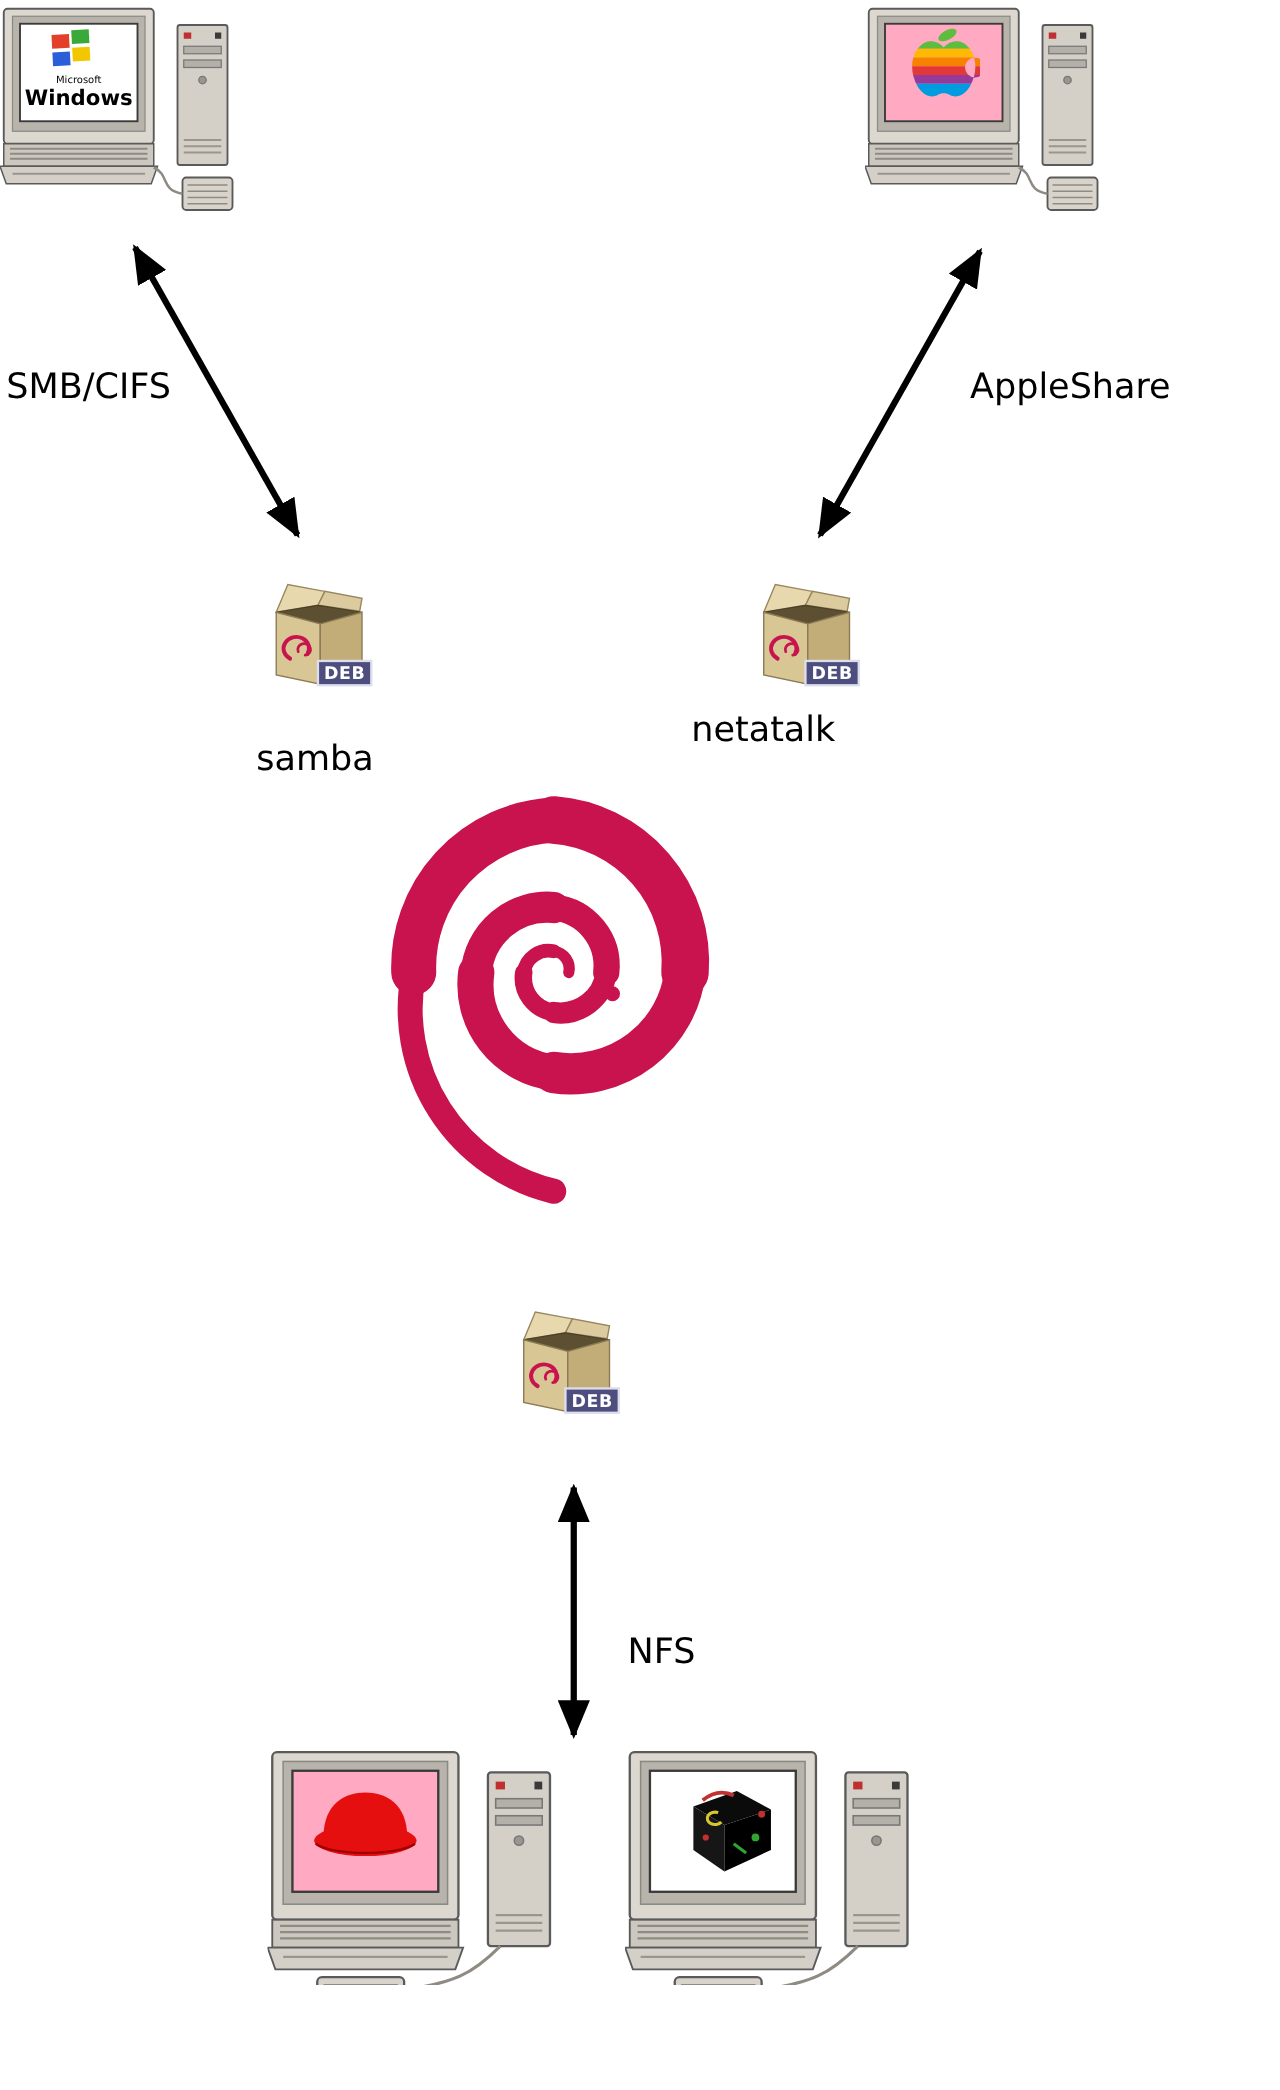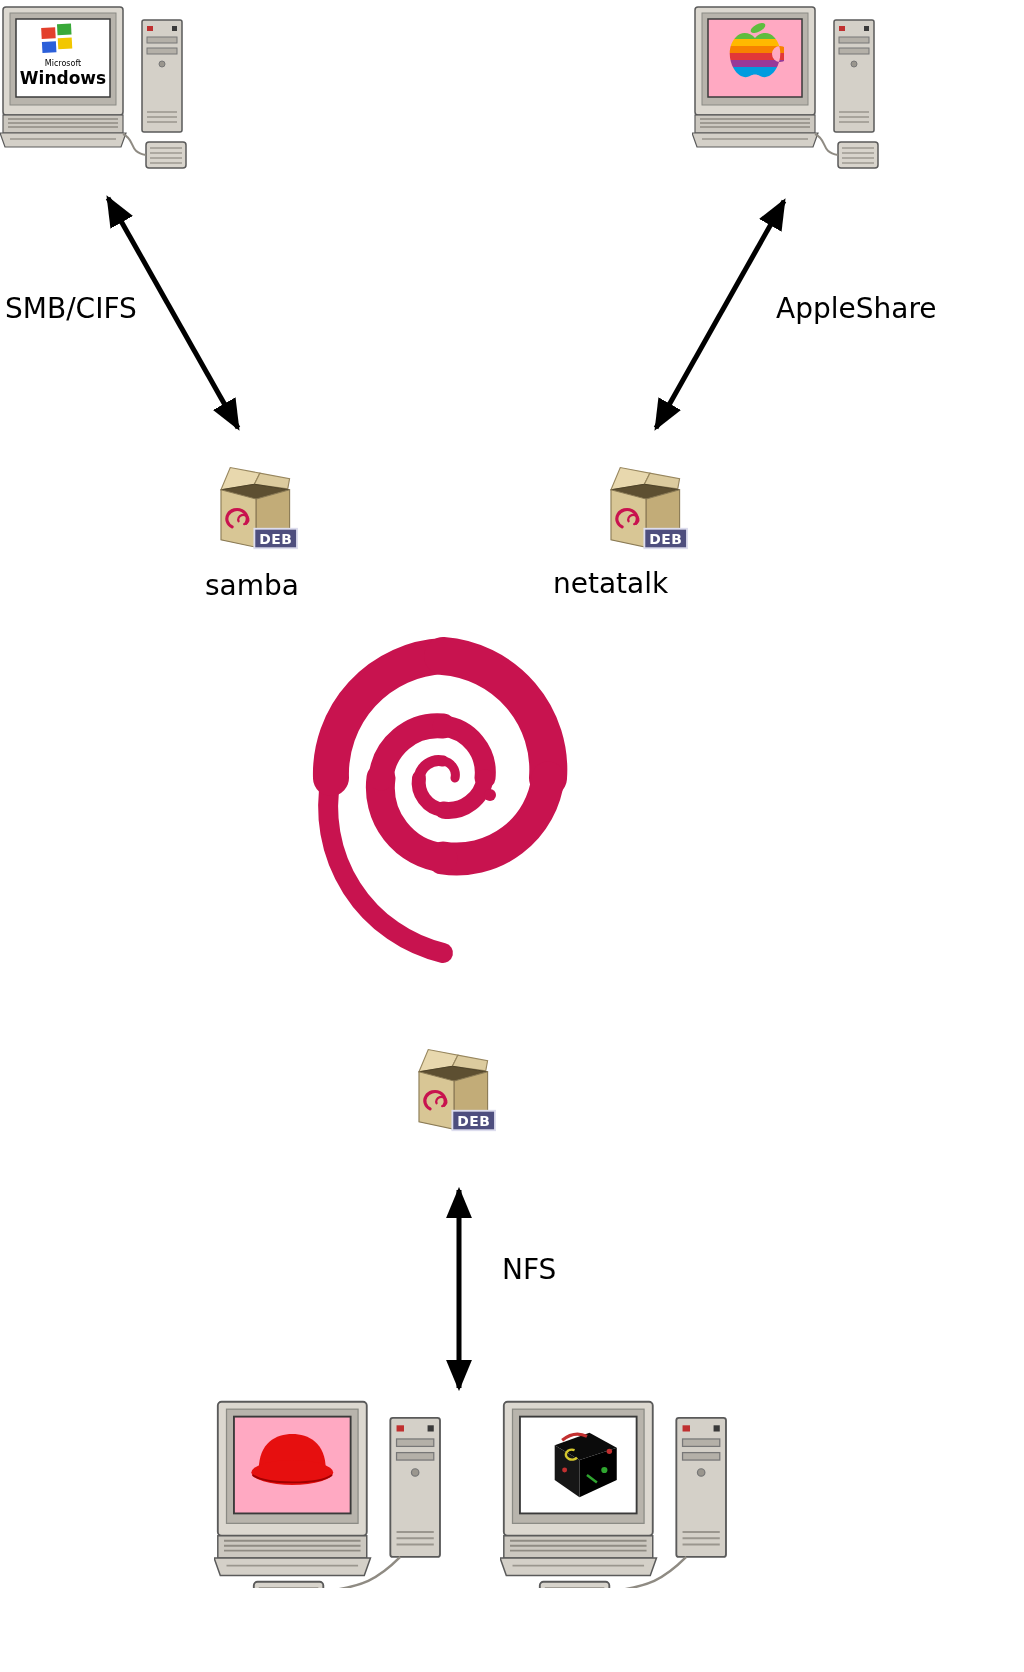--- a/index.html
+++ b/index.html
@@ -133,21 +133,21 @@
     </g>
   </svg>
 
   <div class="lbl" style="left:5px;top:294px">SMB/CIFS</div>
   <div class="lbl" style="left:776px;top:294px">AppleShare</div>
 
   <svg class="deb" style="left:208px;top:460px;width:102px;height:93px" viewBox="0 0 110 100">
     <use href="#deb-box"></use>
     <text x="73" y="90" text-anchor="middle" font-size="15" font-weight="bold" letter-spacing="0.5" fill="#ffffff">DEB</text>
   </svg>
-  <div class="lbl" style="left:205px;top:571px">samba</div>
+  <div class="lbl" style="left:205px;top:592px">samba</div>
 
   <svg class="deb" style="left:598px;top:460px;width:102px;height:93px" viewBox="0 0 110 100">
     <use href="#deb-box"></use>
     <text x="73" y="90" text-anchor="middle" font-size="15" font-weight="bold" letter-spacing="0.5" fill="#ffffff">DEB</text>
   </svg>
   <div class="lbl" style="left:553px;top:569px">netatalk</div>
 
   <svg class="swirl" style="left:303px;top:628px;width:272px;height:348px" viewBox="0 0 272 348">
     <g fill="none" stroke="#C8134F" stroke-linecap="round">
       <path d="M140,325 A150,150 0 0 1 28,150" stroke-width="20"></path>
@@ -163,21 +163,21 @@
       <path d="M140,133 A14,14 0 0 1 152,150" stroke-width="9"></path>
     </g>
     <circle cx="187" cy="167" r="6" fill="#C8134F"></circle>
   </svg>
 
   <svg class="deb" style="left:406px;top:1042px;width:102px;height:93px" viewBox="0 0 110 100">
     <use href="#deb-box"></use>
     <text x="73" y="90" text-anchor="middle" font-size="15" font-weight="bold" letter-spacing="0.5" fill="#ffffff">DEB</text>
   </svg>
 
-  <div class="lbl" style="left:502px;top:1255px">NFS</div>
+  <div class="lbl" style="left:502px;top:1306px">NFS</div>
 
   <svg class="pc" style="left:214px;top:1398px;width:236px;height:211px;--screen:#FFA9C2" viewBox="0 0 190 170">
     <use href="#pc-b"></use>
     <g>
       <path d="M36,58 C36,36 50,29 63,29 C76,29 90,36 90,58 C80,66 46,66 36,58 Z" fill="#E60F0F"></path>
       <ellipse cx="63" cy="60" rx="33" ry="10" fill="#E60F0F"></ellipse>
       <path d="M31,62 C42,70 84,70 95,62" stroke="#A00000" stroke-width="1.5" fill="none"></path>
     </g>
   </svg>
 

